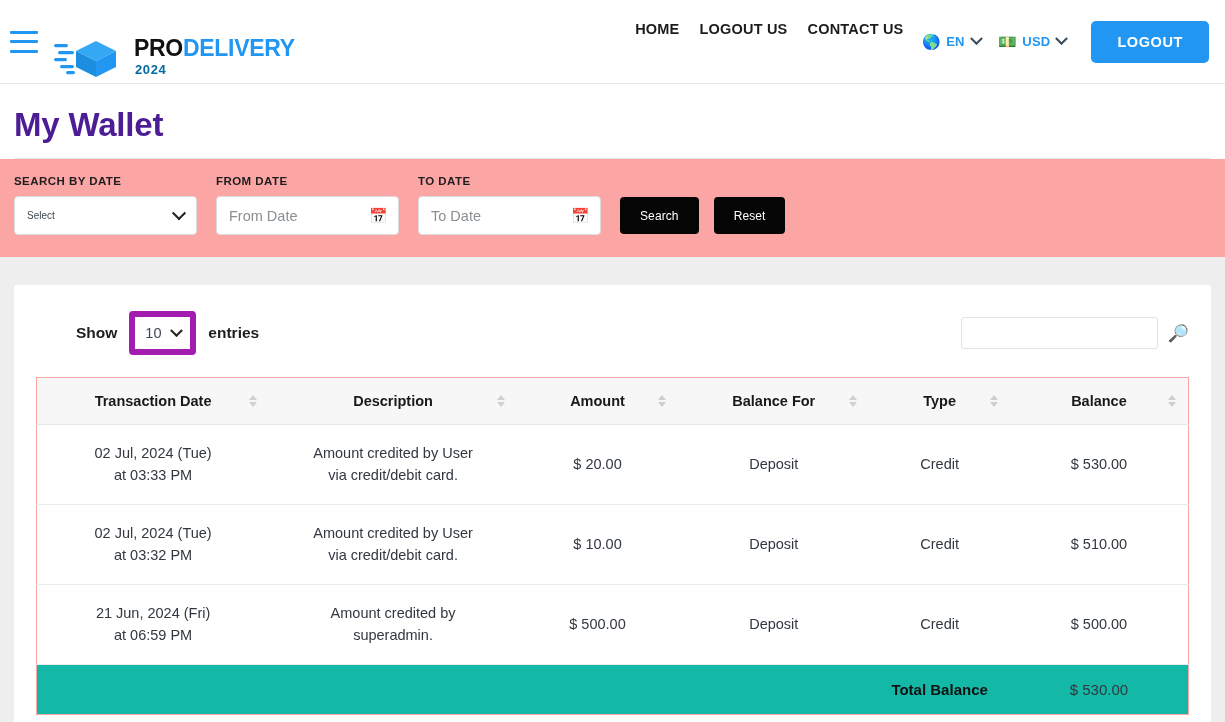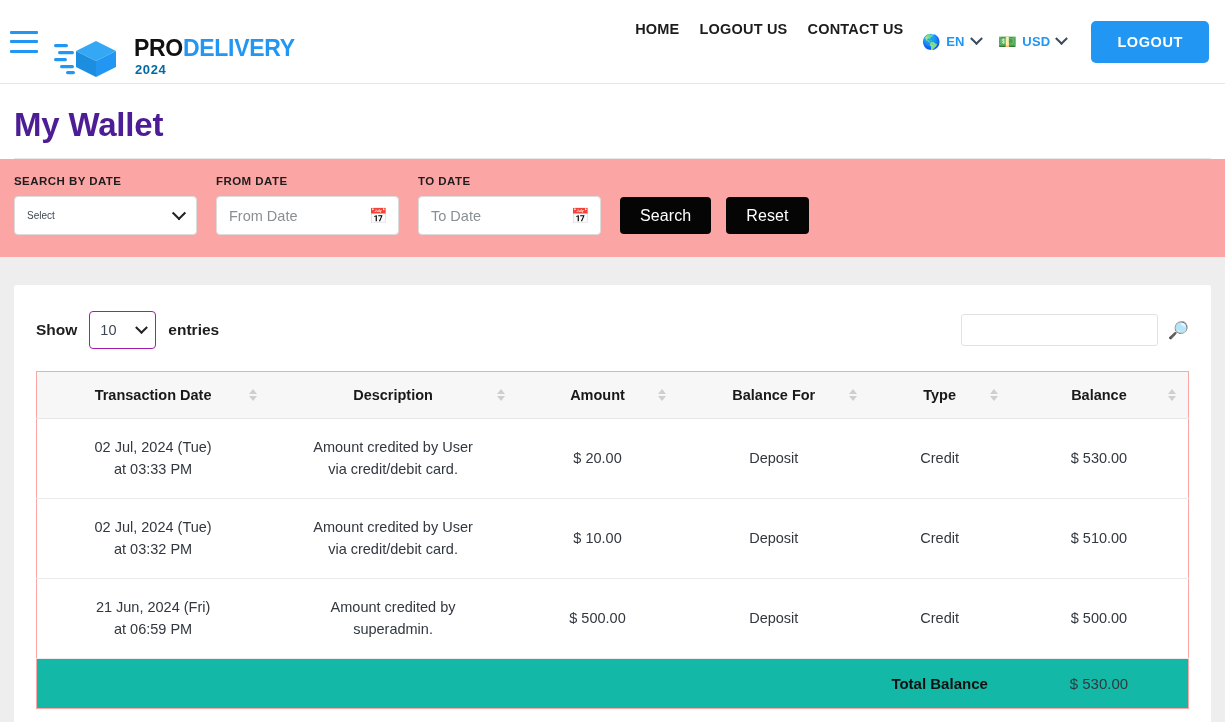--- a/index.html
+++ b/index.html
@@ -102,39 +102,40 @@
     position: relative;
   }
   .date-box input {
     border: none; outline: none; font-size: 14.5px; color: #3d4852;
     width: 140px; background: transparent; font-family: "Liberation Sans", sans-serif;
   }
   .date-box input::placeholder { color: #8a8f94; }
   .cal-icon { position: absolute; right: 10px; font-size: 15px; line-height: 1; }
   .btn-dark {
     background: #050505; color: #ffffff; border: none; border-radius: 4px;
-    font-size: 16px; font-weight: normal; padding: 10px 20px; cursor: pointer;
+    font-size: 12px; font-weight: normal; padding: 10px 20px; cursor: pointer;
     height: 37px; font-family: "Liberation Sans", sans-serif; letter-spacing: 0.1px;
   }
   .btn-row { display: flex; gap: 15px; align-items: flex-end; padding-bottom: 1px; }
 
   
   .content-bg { background: #eeeeee; padding: 28px 14px 0 14px; height: 477px; }
   .card {
     background: #ffffff; border-radius: 3px; padding: 26px 22px 18px 22px;
     height: 100%;
   }
   .table-controls {
     display: flex; align-items: center; justify-content: space-between;
     margin-bottom: 22px;
+    margin-left: 40px;
   }
   .show-entries { display: flex; align-items: center; gap: 12px; }
   .show-entries .txt { font-size: 15.5px; font-weight: bold; color: #1d1d1d; }
   .len-select {
-    width: 67px; height: 38px; border: 1px solid #a21caf; border-radius: 4px;
+    width: 67px; height: 38px; border: 6px solid #a21caf; border-radius: 4px;
     display: flex; align-items: center; padding: 16px 10px; position: relative; cursor: pointer;
   }
   .len-select .val { font-size: 14.5px; color: #3d4852; }
   .len-select .select-caret { right: 9px; width: 9px; height: 9px; border-width: 2px; }
 
   .table-search { display: flex; align-items: center; gap: 10px; }
   .table-search input {
     width: 197px; height: 32px; border: 1px solid #e2e2e2; border-radius: 3px;
     outline: none; padding: 0 8px; font-size: 14px;
     font-family: "Liberation Sans", sans-serif; color: #3d4852;

